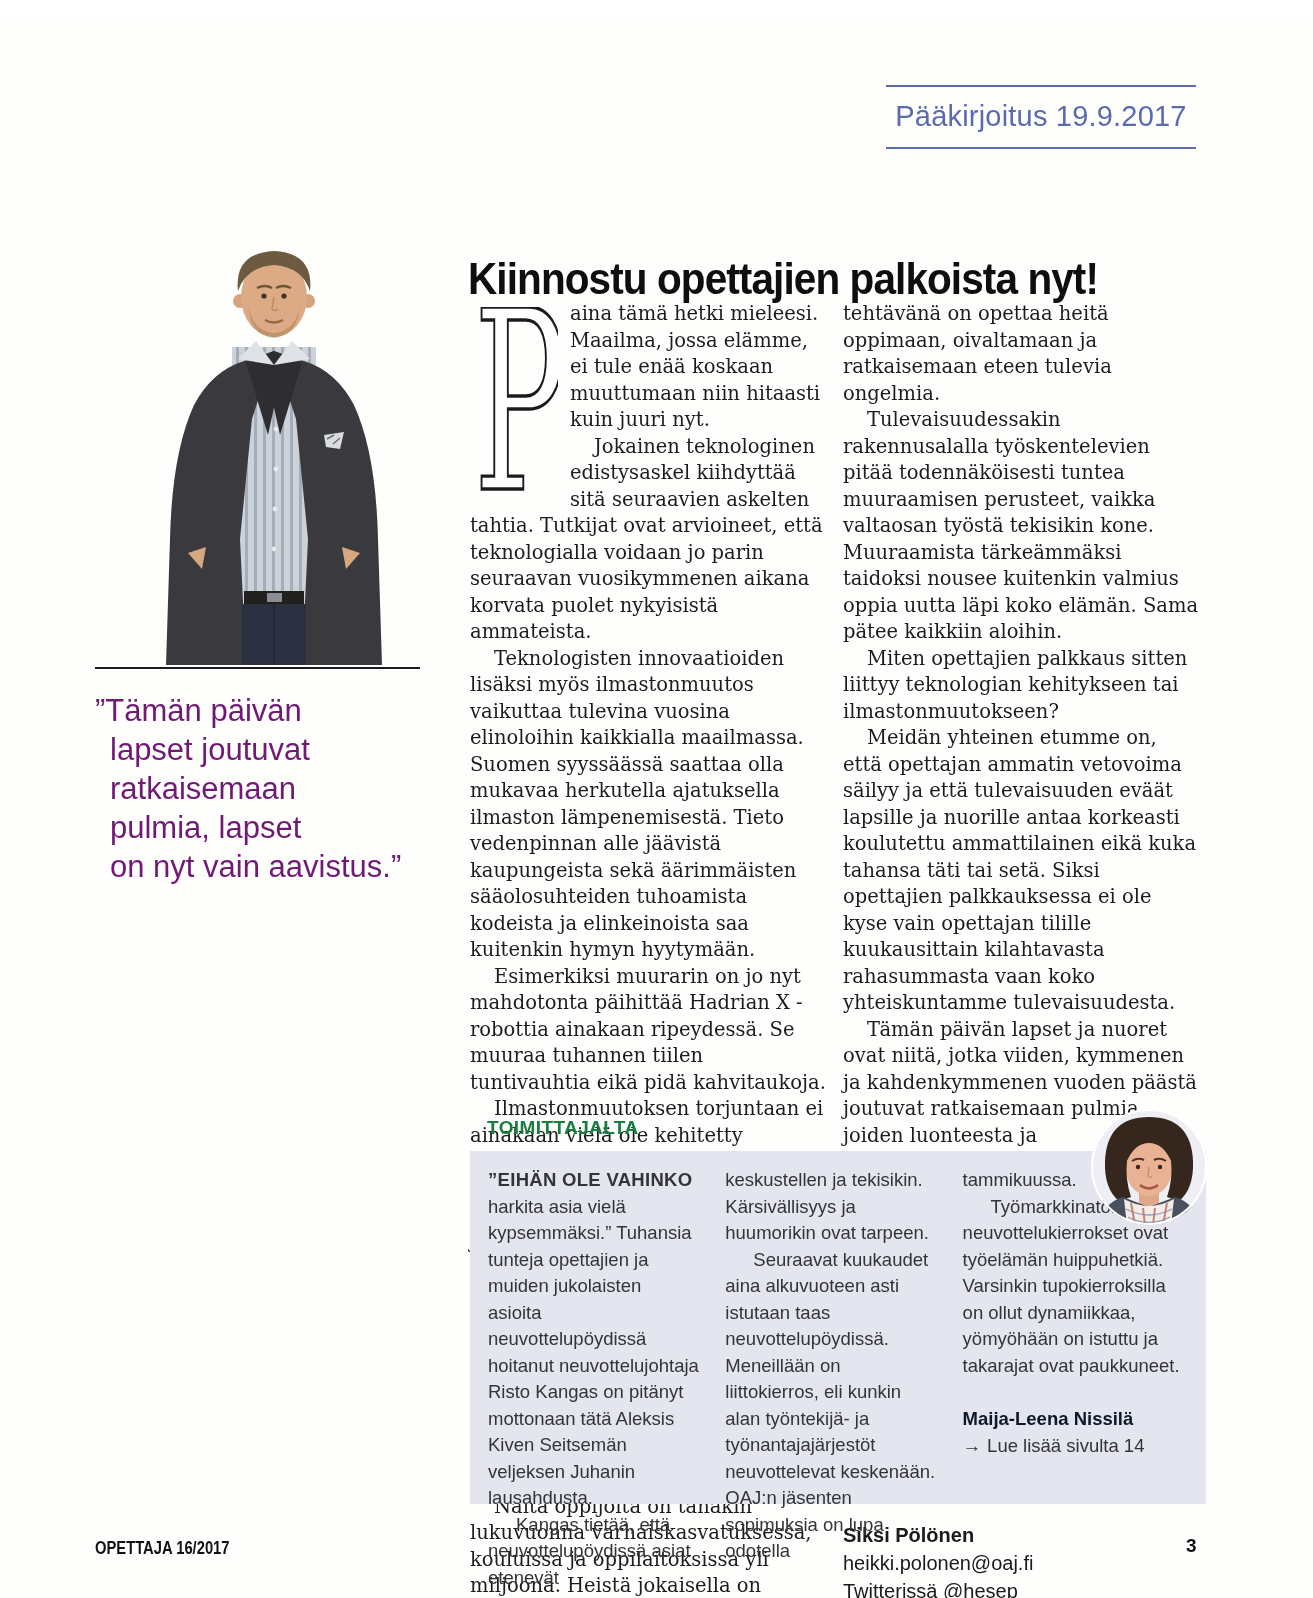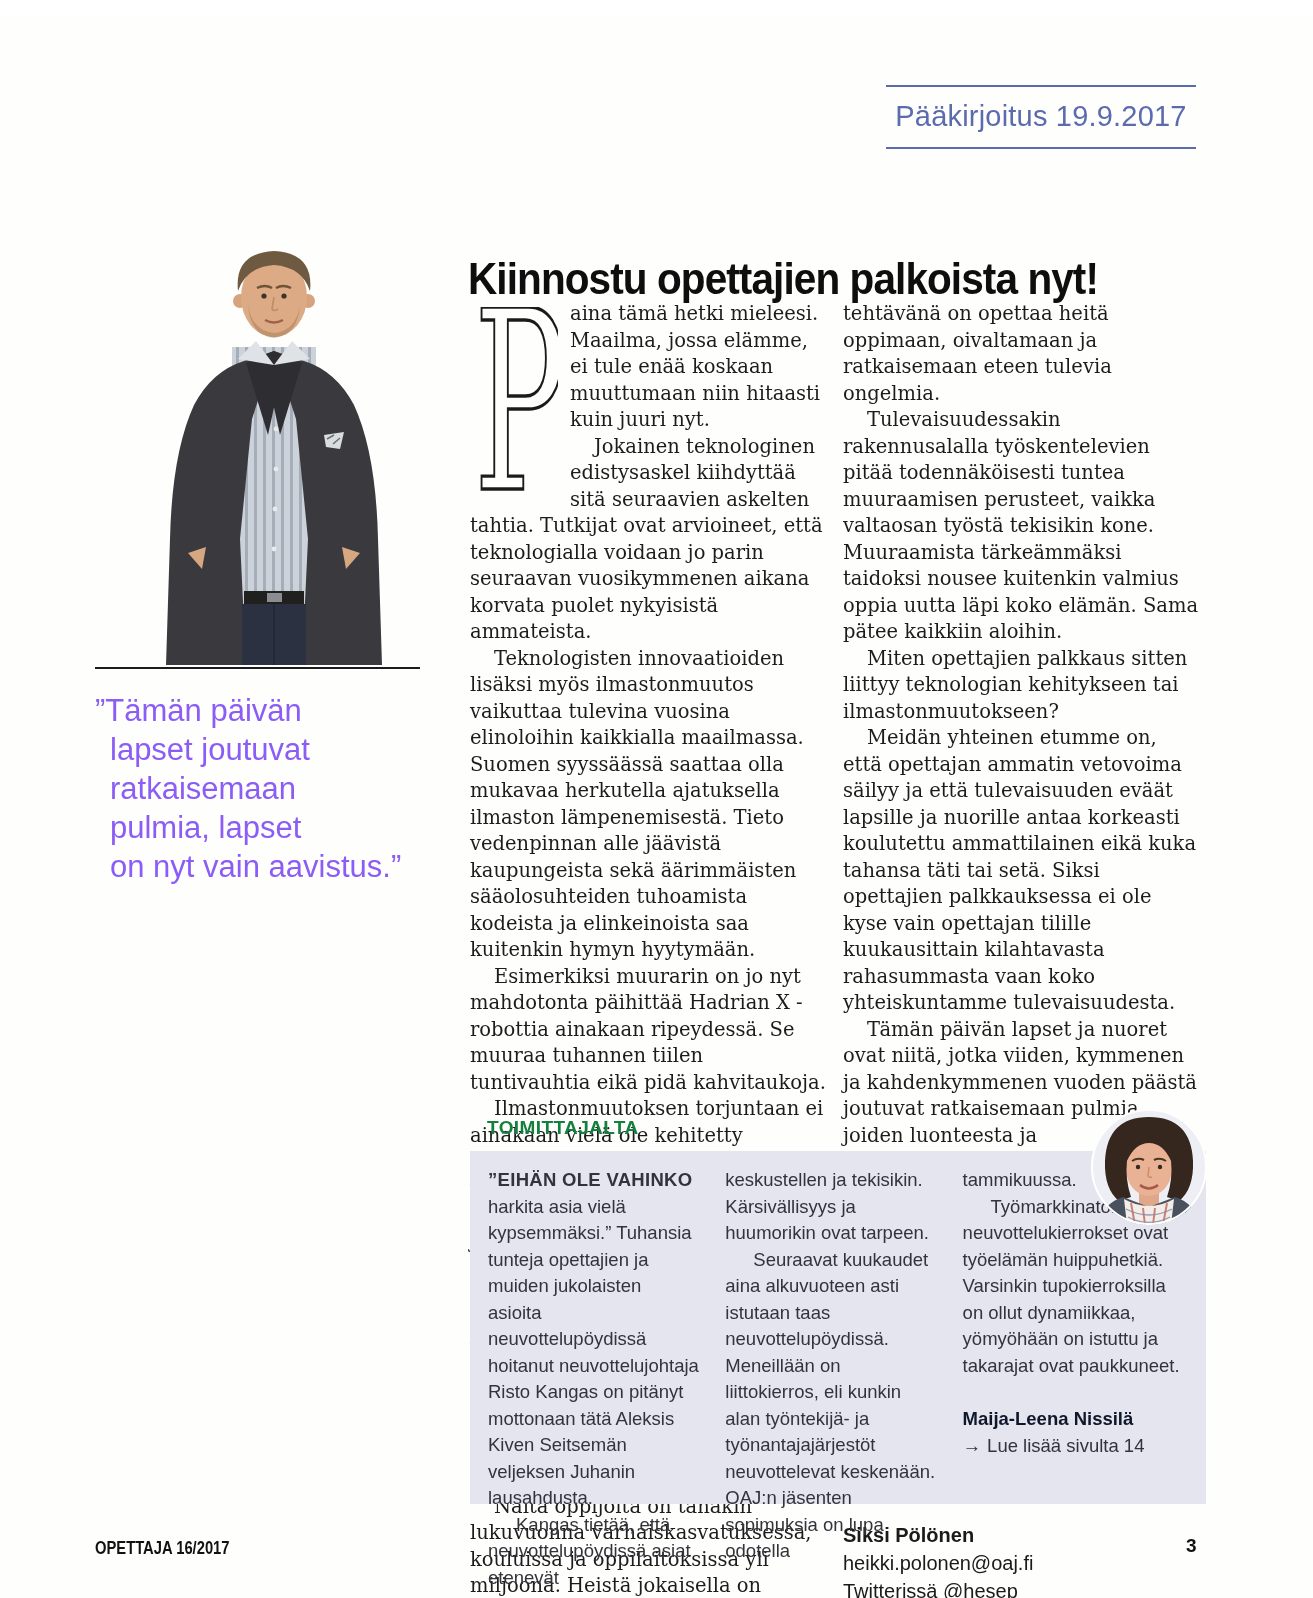--- a/index.html
+++ b/index.html
@@ -8,21 +8,21 @@
 
   
   .ed-header{position:absolute;left:886px;top:68px;width:310px;}
   .ed-rule{height:2px;background:#5b6bae;}
   .ed-label{text-align:center;font-size:29px;color:#5b6bae;padding:13px 0 14px 0;letter-spacing:0.2px;}
 
   
   .portrait{position:absolute;left:128px;top:222px;width:292px;height:426px;}
   .photo-rule{position:absolute;left:95px;top:650px;width:325px;height:2px;background:#1c1c1c;}
   .pull-quote{position:absolute;left:95px;top:674px;width:345px;
-              font-size:31px;line-height:39px;color:#8b5cf6;}
+              font-size:31px;line-height:39px;color:#701a75;}
   .pull-quote .q-line{padding-left:15px;}
   .pull-quote .q-line.first{padding-left:15px;text-indent:-15px;}
 
   
   .headline{position:absolute;left:468px;top:206px;width:840px;
             font-size:45px;font-weight:700;color:#0e0e0e;letter-spacing:-1px;
             transform:scaleX(0.90);transform-origin:left top;white-space:nowrap;}
 
   
   .body-col{position:absolute;top:284px;width:357px;

